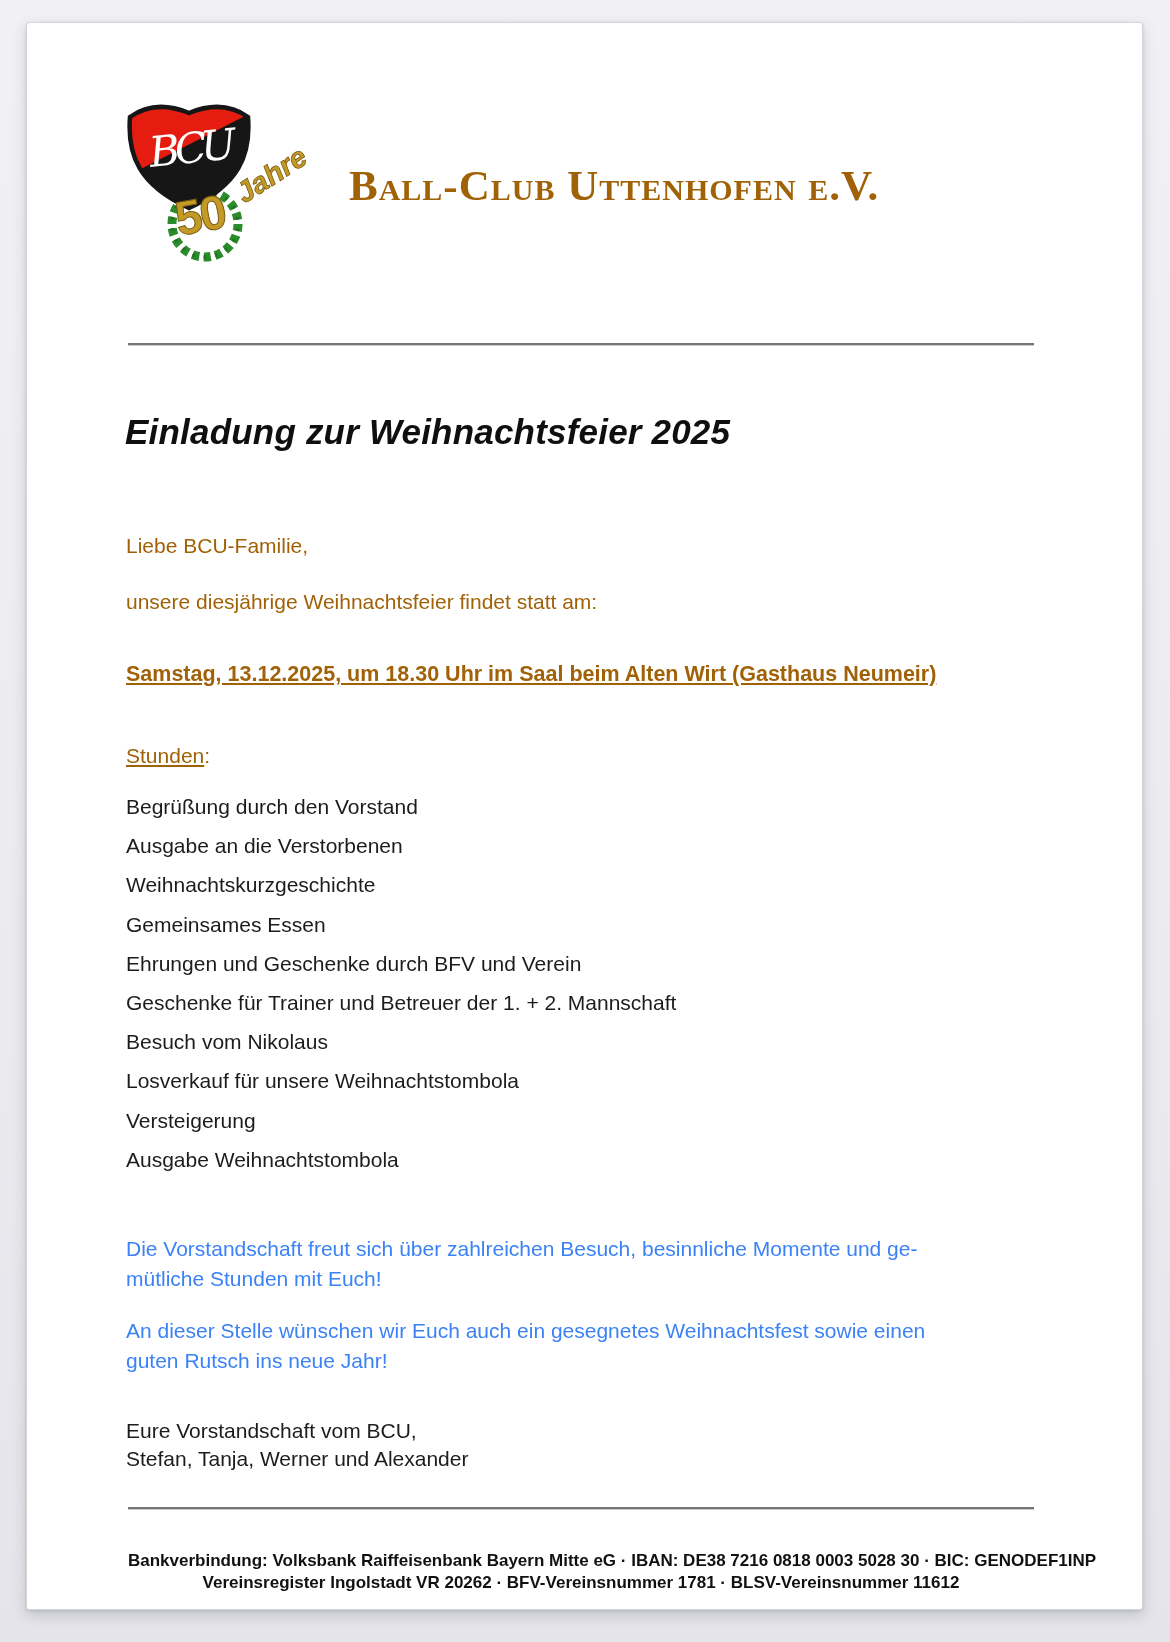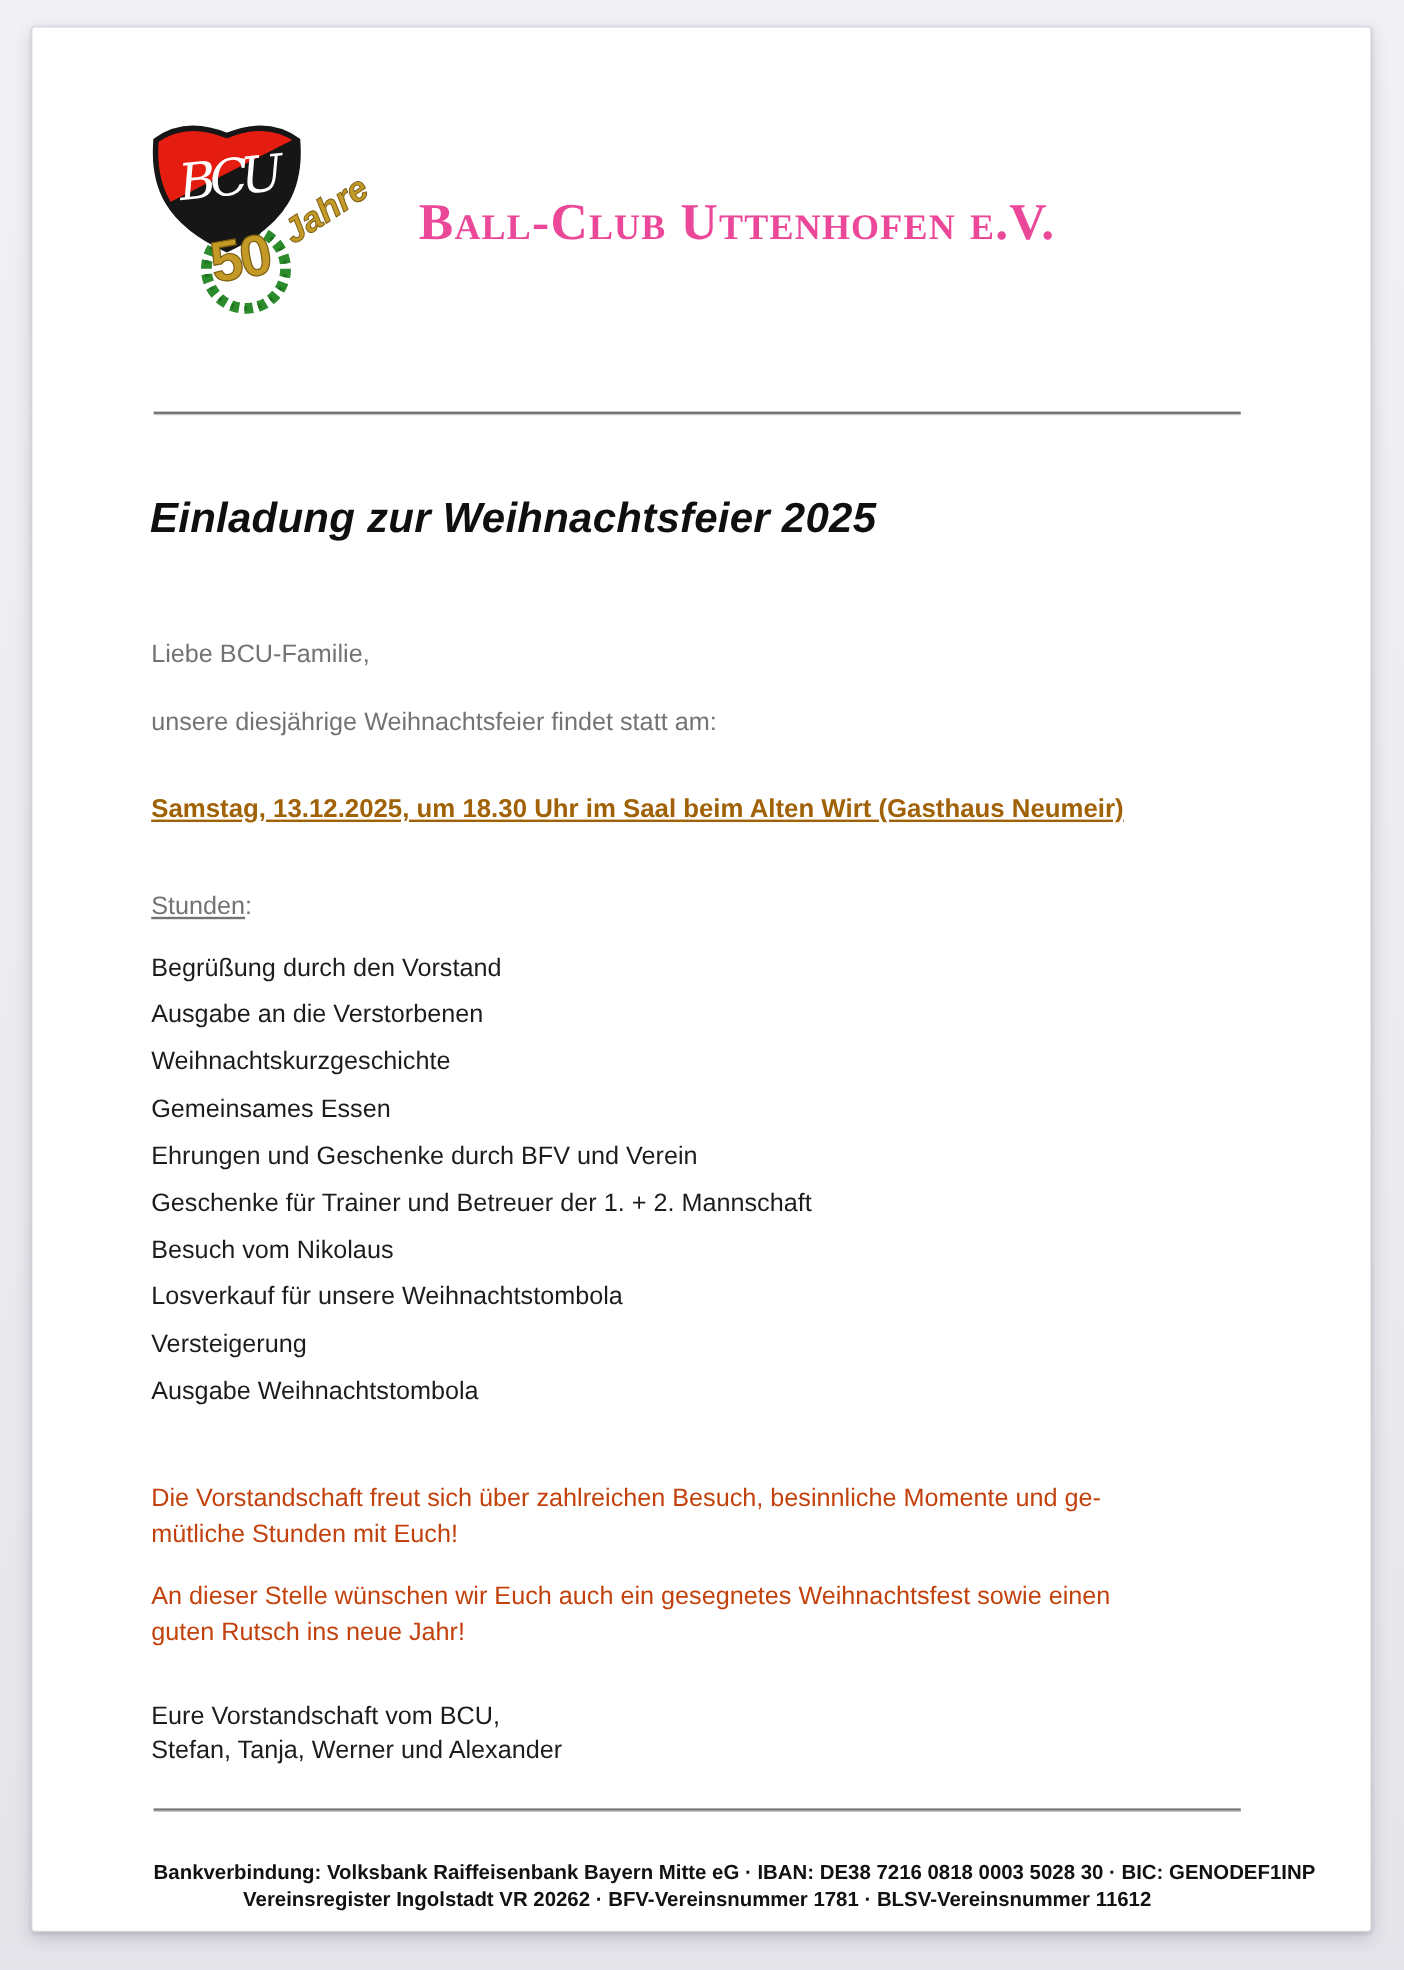--- a/index.html
+++ b/index.html
@@ -24,62 +24,62 @@
   }
   .abs { position:absolute; }
 
   .club-name {
     left:322px; top:138px;
     font-family:"Liberation Serif", serif;
     font-weight:bold;
     font-variant:small-caps;
     font-size:43px;
     letter-spacing:1px;
-    color:#ec4899;
+    color:#a16207;
     white-space:nowrap;
   }
   .hrule {
     left:101px; width:906px; height:3px;
     border-top:2px solid #757578;
     border-bottom:1px solid #c9c9cc;
   }
   .rule-top { top:320px; }
   .rule-bottom { top:1484px; }
 
   .letter-title {
     left:98px; top:389px;
     font-size:35px; font-weight:bold; color:#0f0f0f;
     letter-spacing:0.2px;
     white-space:nowrap;
     font-style:italic;
   }
   .bodyline {
     left:99px;
-    font-size:21px; line-height:25px; color:#737373;
+    font-size:21px; line-height:25px; color:#a16207;
     white-space:nowrap;
   }
   .salutation { top:510px; }
   .intro { top:566px; }
   .event-line {
     top:639px;
     font-weight:bold;
     text-decoration:underline;
     color:#a16207;
     font-size:21.5px;
   }
   .program-heading { top:720px; }
   .program-heading .u { text-decoration:underline; }
   .program-list { left:99px; top:764px; }
   .program-list div {
     font-size:21px; line-height:39.2px; height:39.2px;
     white-space:nowrap; color:#1c1c1c;
   }
   .para {
     left:99px;
-    font-size:21px; line-height:30px; color:#c2410c;
+    font-size:21px; line-height:30px; color:#3b82f6;
     white-space:nowrap;
   }
   .para-closing { top:1211px; }
   .para-wishes  { top:1293px; }
   .signature {
     left:99px; top:1394px;
     font-size:21px; line-height:28px; color:#1c1c1c;
     white-space:nowrap;
   }
   .footer-text {

